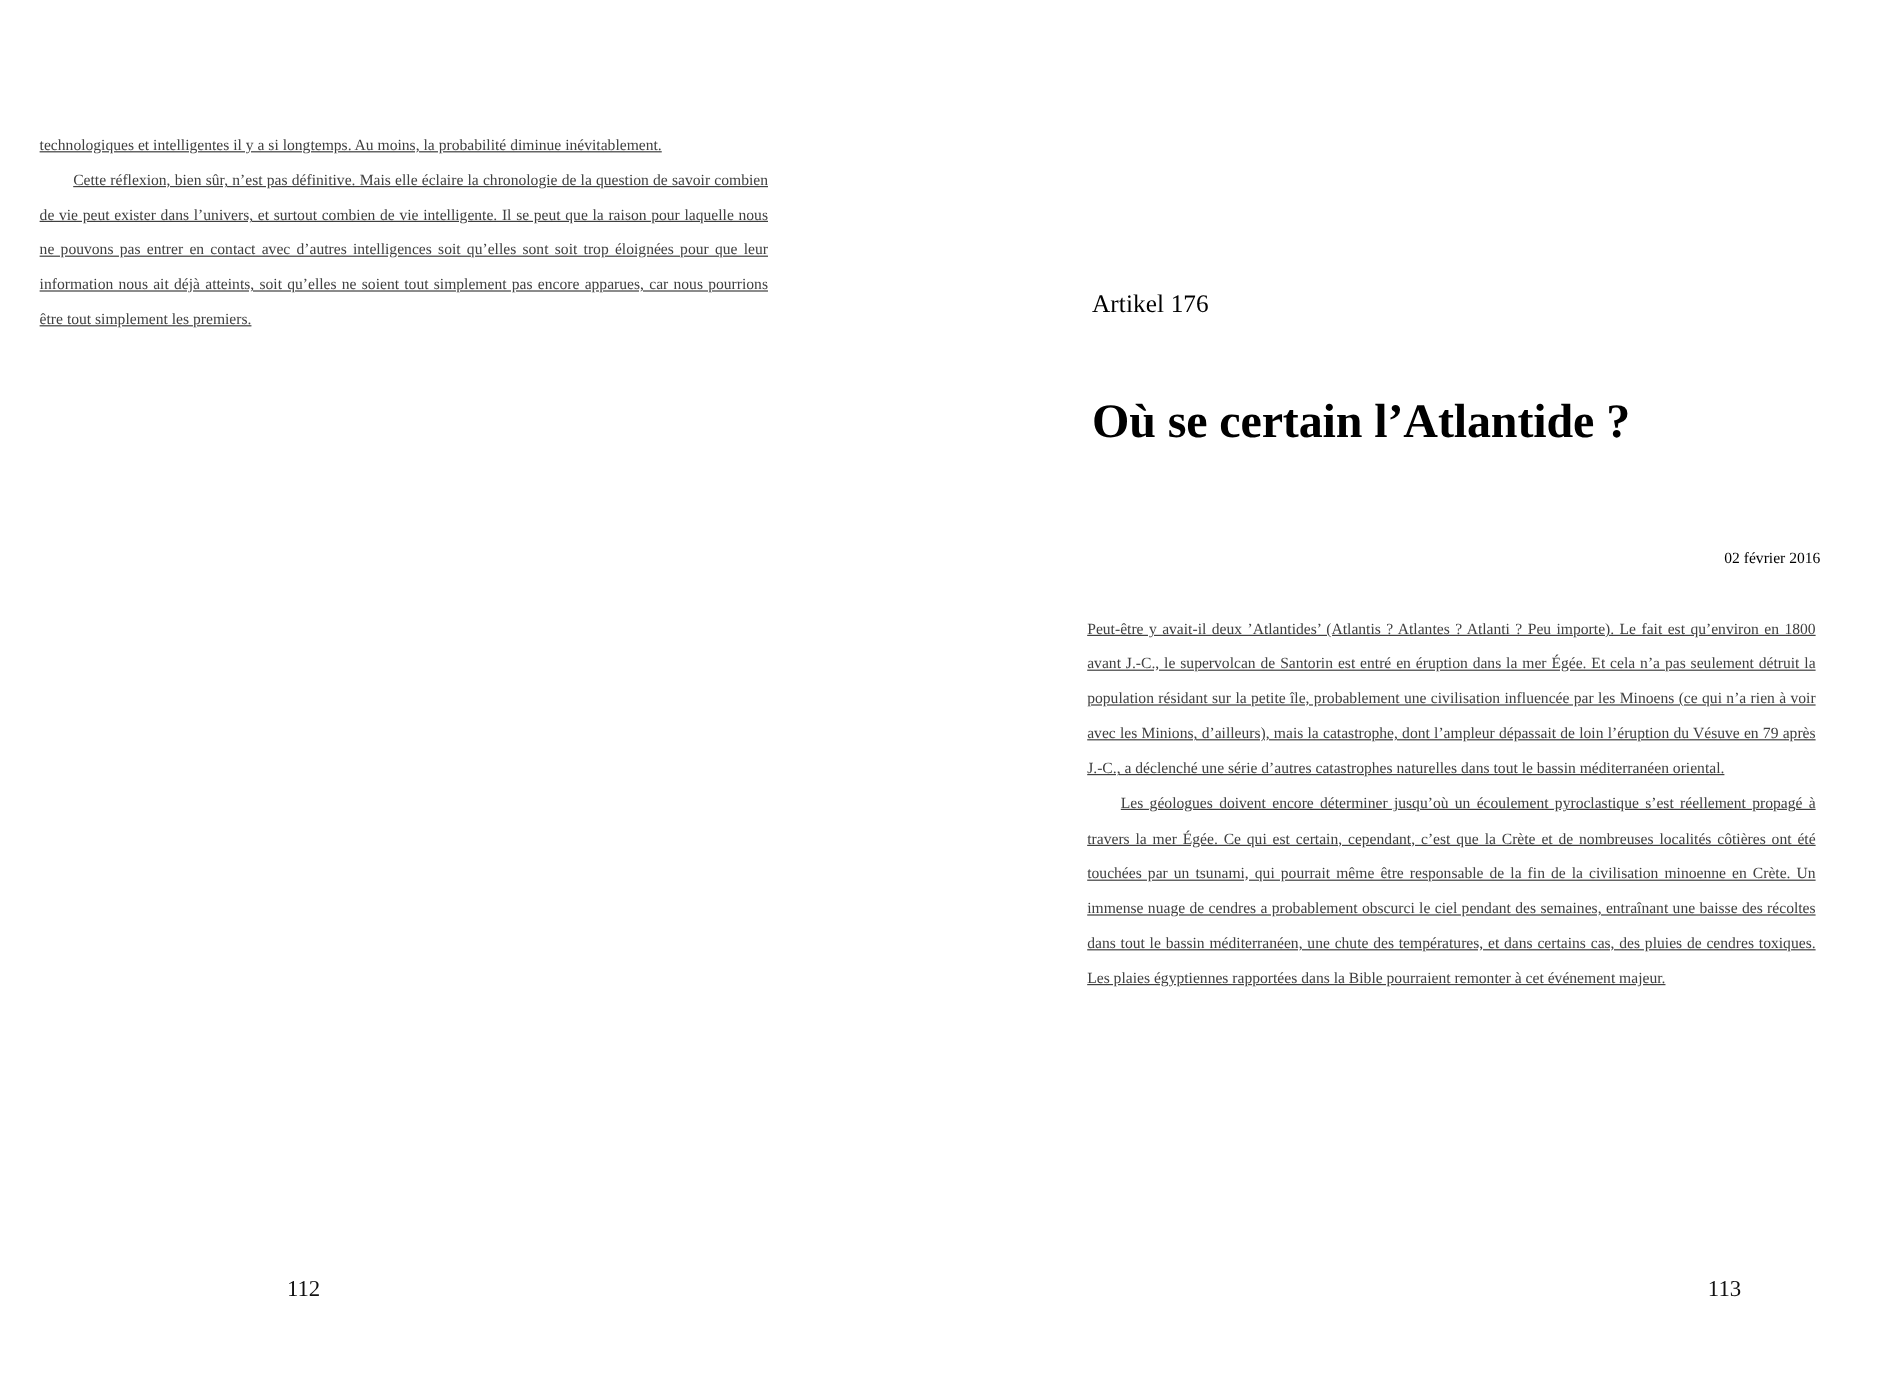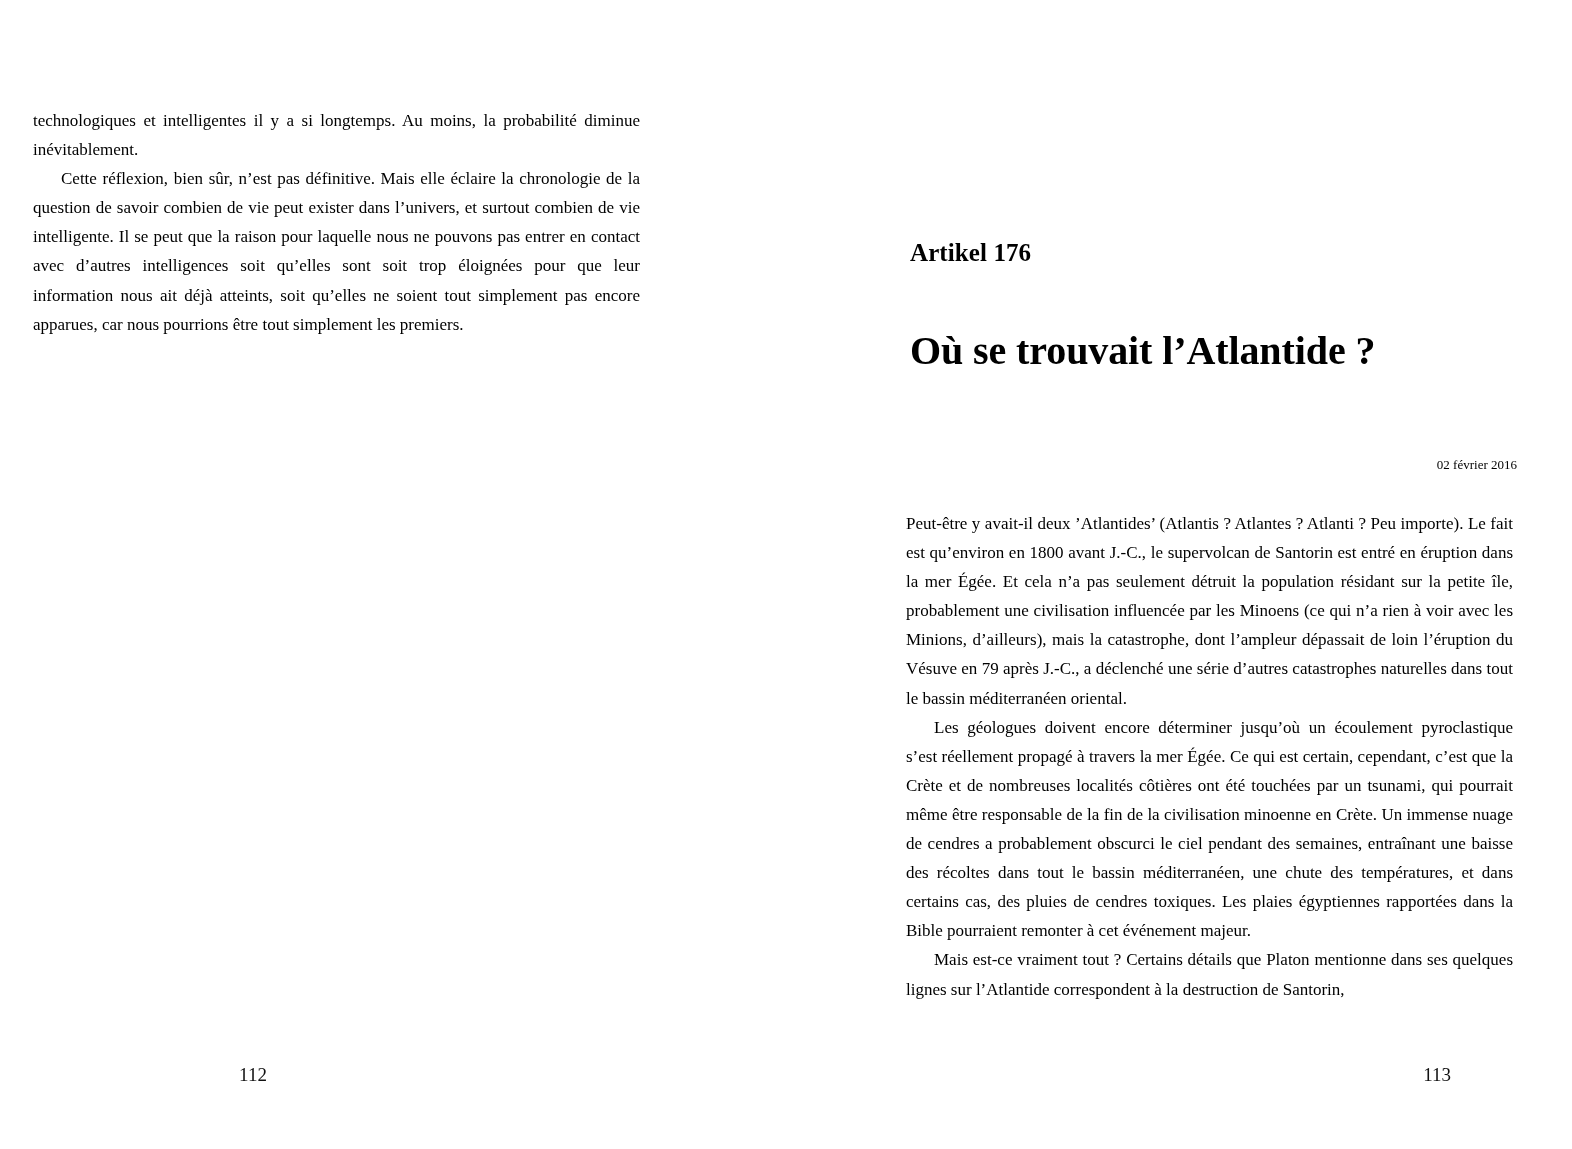--- a/index.html
+++ b/index.html
@@ -32,26 +32,27 @@
     height: 1149px;
     background: #ffffff;
   }
   .page-left  { left: 0; }
   .page-right { left: 786px; }
 
   
   .textcol {
     position: absolute;
     width: 607px;
-    font-size: 17px;
+    font-size: 13px;
     line-height: 29.1px;
     text-align: justify;
     text-justify: inter-word;
     hyphens: none;
-    color: #000000;
+    color: #404040;
+    text-decoration: underline;
   }
   .page-left .textcol {
     left: 33px;
     top: 106px;
   }
   .page-right .textcol {
     left: 120px;  
     top: 106px;
   }
 
@@ -68,23 +69,23 @@
 
   
   .article-head {
     position: absolute;
     left: 124px;
     top: 236px;
     width: 607px;
   }
   .article-number {
     margin: 0;
-    font-size: 25px;
+    font-size: 21px;
     line-height: 34px;
-    font-weight: bold;
+    font-weight: normal;
     letter-spacing: 0.1px;
   }
   .article-title {
     margin: 0;
     padding-top: 58px;
     font-size: 40px;
     line-height: 46px;
     font-weight: bold;
     letter-spacing: -0.1px;
   }
@@ -128,27 +129,26 @@
       <p class="para indent">Cette réflexion, bien sûr, n’est pas définitive. Mais elle éclaire la chronologie de la question de savoir combien de vie peut exister dans l’univers, et surtout combien de vie intelligente. Il se peut que la raison pour laquelle nous ne pouvons pas entrer en contact avec d’autres intelligences soit qu’elles sont soit trop éloignées pour que leur information nous ait déjà atteints, soit qu’elles ne soient tout simplement pas encore apparues, car nous pourrions être tout simplement les premiers.</p>
     </div>
 
     <div class="folio">112</div>
   </div>
 
   <div class="page page-right">
 
     <div class="article-head">
       <h2 class="article-number">Artikel 176</h2>
-      <h1 class="article-title">Où se trouvait l’Atlantide ?</h1>
+      <h1 class="article-title">Où se certain l’Atlantide ?</h1>
     </div>
 
     <div class="article-date">02 février 2016</div>
 
     <div class="textcol body">
       <p class="para">Peut-être y avait-il deux ’Atlantides’ (Atlantis ? Atlantes ? Atlanti ? Peu importe). Le fait est qu’environ en 1800 avant J.-C., le supervolcan de Santorin est entré en éruption dans la mer Égée. Et cela n’a pas seulement détruit la population résidant sur la petite île, probablement une civilisation influencée par les Minoens (ce qui n’a rien à voir avec les Minions, d’ailleurs), mais la catastrophe, dont l’ampleur dépassait de loin l’éruption du Vésuve en 79 après J.-C., a déclenché une série d’autres catastrophes naturelles dans tout le bassin méditerranéen oriental.</p>
       <p class="para indent">Les géologues doivent encore déterminer jusqu’où un écoulement pyroclastique s’est réellement propagé à travers la mer Égée. Ce qui est certain, cependant, c’est que la Crète et de nombreuses localités côtières ont été touchées par un tsunami, qui pourrait même être responsable de la fin de la civilisation minoenne en Crète. Un immense nuage de cendres a probablement obscurci le ciel pendant des semaines, entraînant une baisse des récoltes dans tout le bassin méditerranéen, une chute des températures, et dans certains cas, des pluies de cendres toxiques. Les plaies égyptiennes rapportées dans la Bible pourraient remonter à cet événement majeur.</p>
-      <p class="para indent">Mais est-ce vraiment tout ? Certains détails que Platon mentionne dans ses quelques lignes sur l’Atlantide correspondent à la destruction de Santorin,</p>
     </div>
 
     <div class="folio">113</div>
   </div>
 
 </div>
 
 </body></html>

